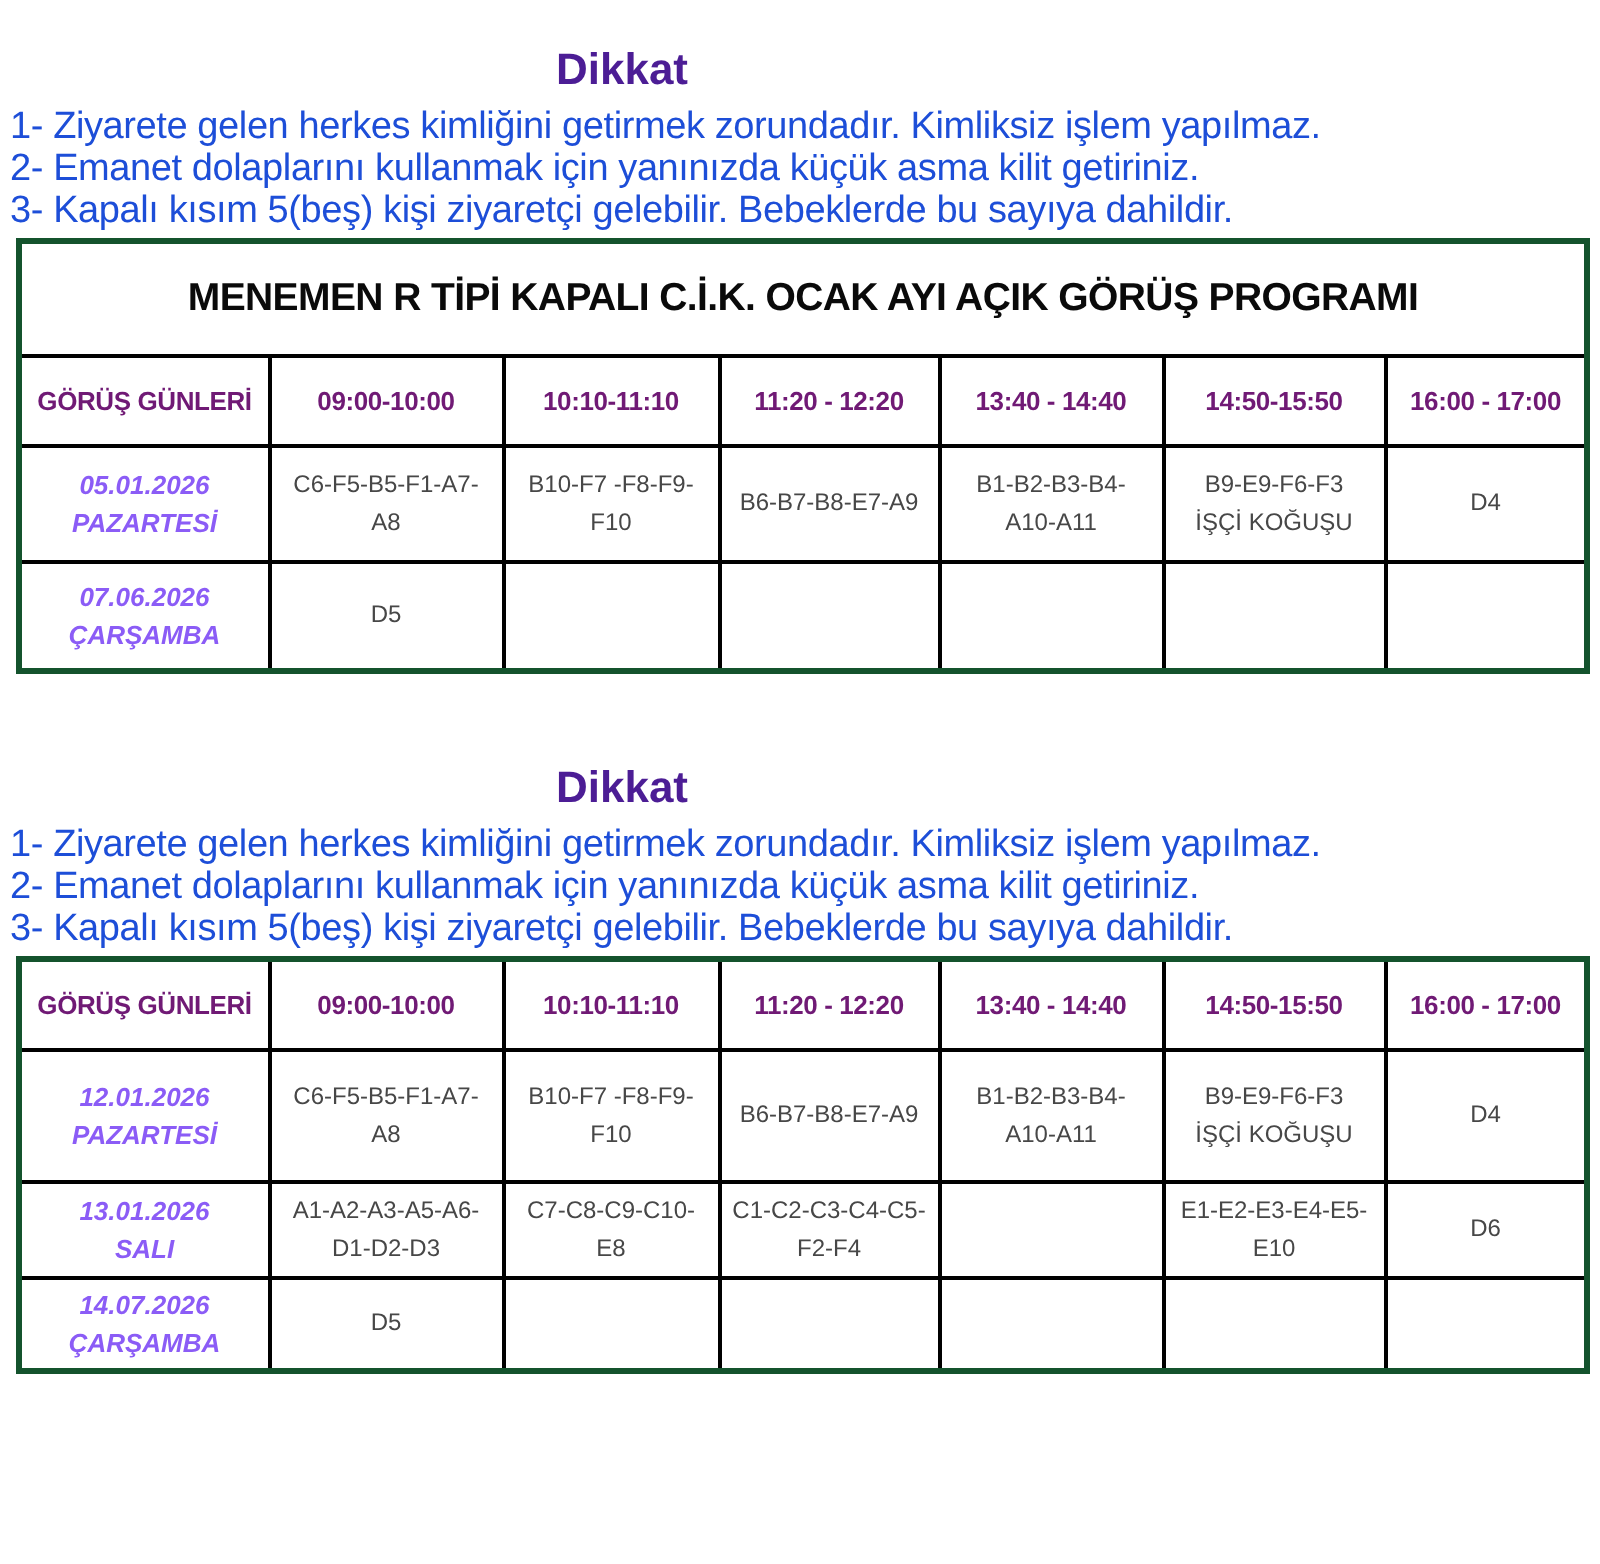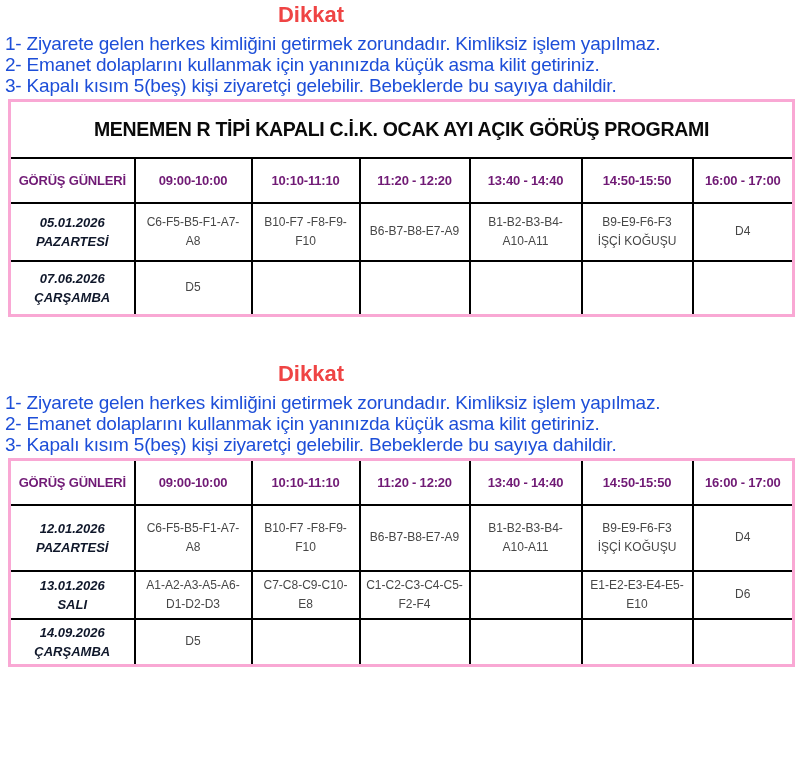--- a/index.html
+++ b/index.html
@@ -13,42 +13,42 @@
     overflow: hidden;
     font-family: "Liberation Sans", sans-serif;
     color: #000000;
   }
   .page {
     width: 800px;
   }
   
   .notice-title {
     width: 622px;
-    margin: 2px 0 8px 0;
+    margin: 22px 0 8px 0;
     font-size: 22px;
     line-height: 26px;
     font-weight: bold;
     text-align: center;
-    color: #ef4444;
+    color: #4c1d95;
   }
   .note {
     margin: 0 0 6px 5px;
     font-size: 19px;
     line-height: 15px;
     font-weight: normal;
     letter-spacing: -0.2px;
     color: #1d4ed8;
   }
   
   table.schedule {
     border-collapse: collapse;
     table-layout: fixed;
     width: 784px;
     margin-left: 8px;
-    border: 3px solid #f9a8d4;
+    border: 3px solid #14532d;
     padding-left: 12px;
   }
   .schedule th, .schedule td {
     border: 2px solid #000000;
     text-align: center;
     vertical-align: middle;
     padding: 1px 2px;
     overflow: hidden;
   }
   .tbl-title {
@@ -62,21 +62,21 @@
     font-weight: bold;
     letter-spacing: -0.2px;
     color: #701a75;
   }
   td.day {
     font-size: 13px;
     font-weight: bold;
     font-style: italic;
     white-space: pre-line;
     line-height: 19px;
-    color: #0f172a;
+    color: #8b5cf6;
   }
   td.cell {
     font-size: 12px;
     white-space: pre-line;
     line-height: 19px;
     color: #474747;
   }
   .sec2 {
     margin-top: 44px;
   }
@@ -208,21 +208,21 @@
         <td class="cell">C7-C8-C9-C10-
 E8</td>
         <td class="cell">C1-C2-C3-C4-C5-
 F2-F4</td>
         <td class="cell"></td>
         <td class="cell">E1-E2-E3-E4-E5-
 E10</td>
         <td class="cell">D6</td>
       </tr>
       <tr class="t2-r3">
-        <td class="day">14.09.2026
+        <td class="day">14.07.2026
 ÇARŞAMBA</td>
         <td class="cell">D5</td>
         <td class="cell"></td>
         <td class="cell"></td>
         <td class="cell"></td>
         <td class="cell"></td>
         <td class="cell"></td>
       </tr>
     </tbody>
   </table>

